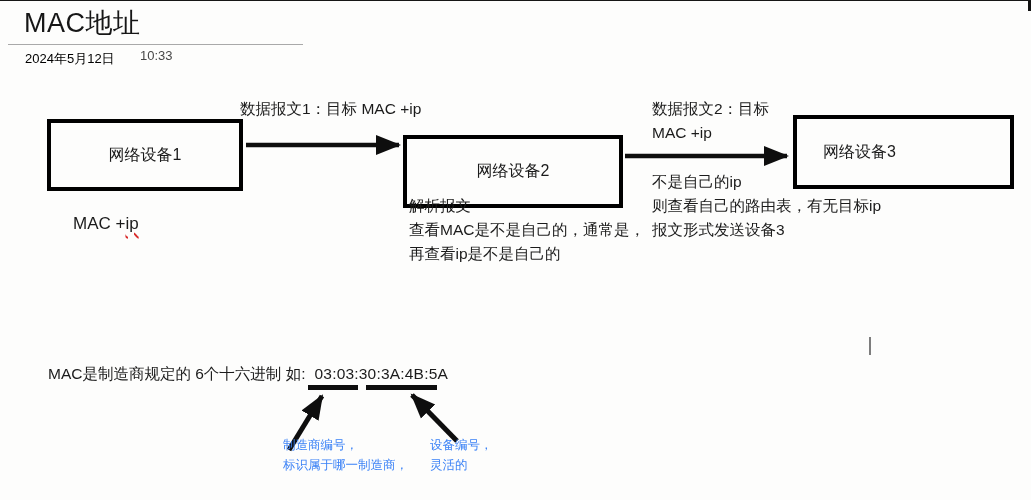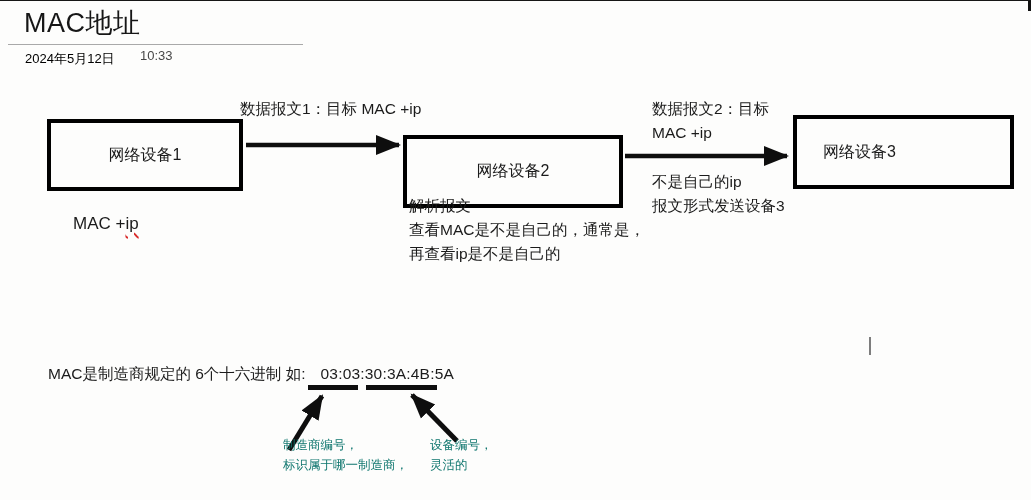--- a/index.html
+++ b/index.html
@@ -69,26 +69,26 @@
     text-underline-offset: 3px;
   }
   .device2-notes { left: 409px; top: 193px; }
   .device3-notes { left: 652px; top: 169px; }
 
   
   .arrows { left: 0; top: 0; pointer-events: none; }
 
   
   .mac-line { left: 48px; top: 361px; font-size: 15.5px; }
-  .mac-example { margin-left: 15px; letter-spacing: 0.2px; }
+  .mac-example { margin-left: 9px; letter-spacing: 0.2px; }
   .underbar { height: 5px; background: #0e0e0e; }
   .underbar-vendor { left: 308px; top: 384px; width: 50px; }
   .underbar-device { left: 366px; top: 384px; width: 71px; }
 
-  .annotation { font-size: 12.5px; line-height: 20px; color: #0f766e; white-space: nowrap; }
+  .annotation { font-size: 12.5px; line-height: 20px; color: #3b82f6; white-space: nowrap; }
   .vendor-annotation { left: 283px; top: 434px; }
   .device-annotation { left: 430px; top: 434px; }
 
   .caret { left: 869px; top: 336px; width: 2px; height: 18px; background: #7d7d7d; }
 </style>
 </head>
 <body>
 
 <div class="canvas">
 
@@ -117,20 +117,21 @@
   <div class="abs txt note1"><span>MAC +</span><span class="misspelled">ip</span></div>
 
   <div class="abs txt device2-notes">
     <div>解析报文</div>
     <div>查看MAC是不是自己的，通常是，</div>
     <div>再查看ip是不是自己的</div>
   </div>
 
   <div class="abs txt device3-notes">
     <div>不是自己的ip</div>
+    <div>则查看自己的路由表，有无目标ip</div>
     <div>报文形式发送设备3</div>
   </div>
 
   <svg class="abs arrows" width="1031" height="500" viewBox="0 0 1031 500">
     <defs>
       <marker id="ah" markerUnits="userSpaceOnUse" markerWidth="26" markerHeight="22" refX="23" refY="11" orient="auto">
         <path d="M0,1 L25,11 L0,21 Z" fill="#0e0e0e"></path>
       </marker>
     </defs>
     <line x1="246" y1="144" x2="399" y2="144" stroke="#0e0e0e" stroke-width="4.5" marker-end="url(#ah)"></line>

